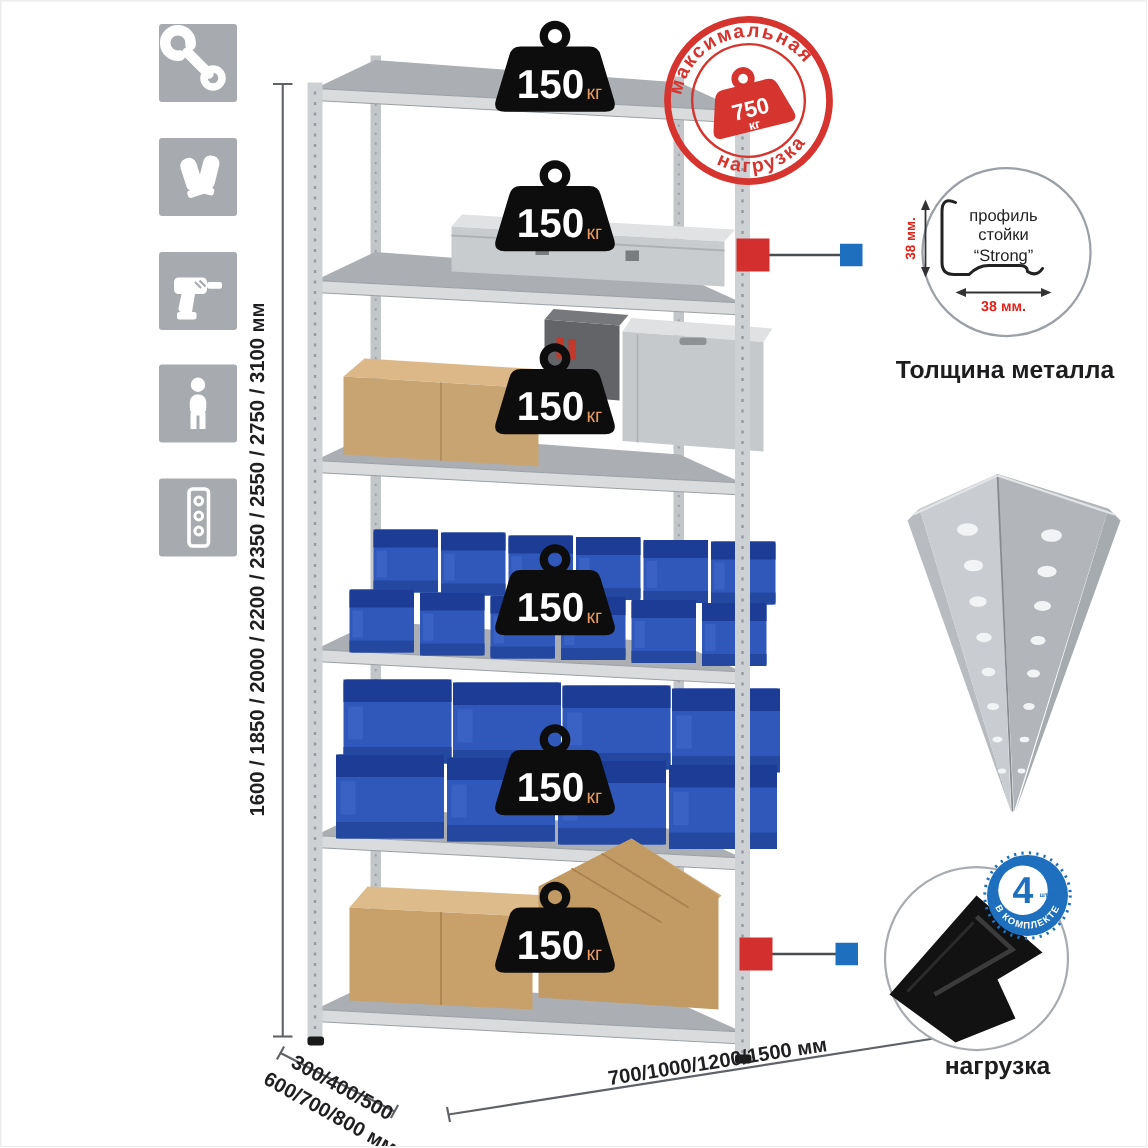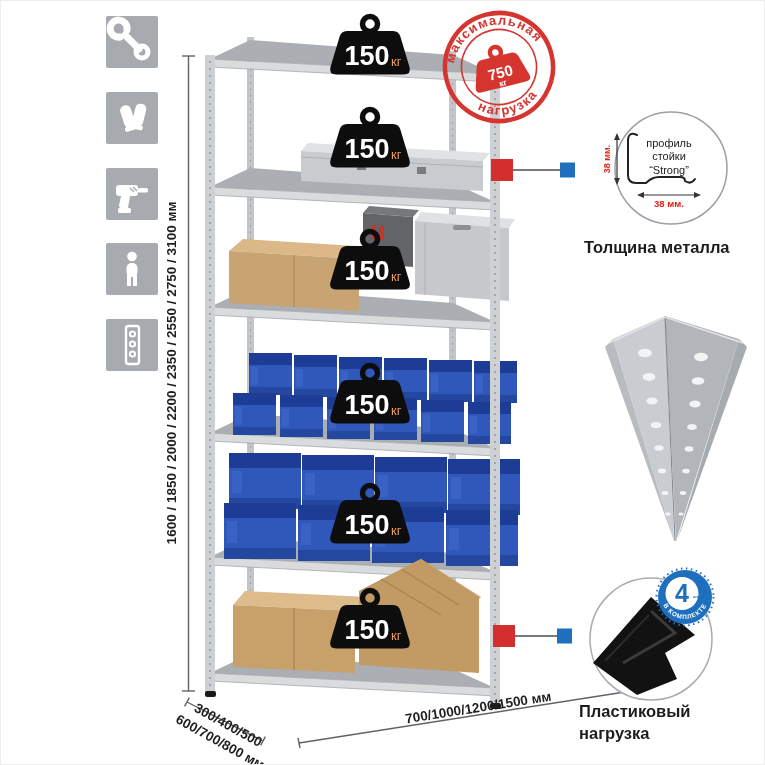--- a/index.html
+++ b/index.html
@@ -1,20 +1,20 @@
 <!DOCTYPE html>
 <html><head>
 <meta charset="utf-8">
 <style>
   html,body{margin:0;padding:0;background:#fff;}
   .canvas{position:relative;width:765px;height:765px;background:#fff;border:1px solid #ededed;box-sizing:border-box;overflow:hidden;font-family:"Liberation Sans",sans-serif;}
   .layer{position:absolute;left:0;top:0;width:765px;height:765px;}
   svg text{font-family:"Liberation Sans",sans-serif;}
   .icon-tile{position:absolute;left:105px;width:52px;height:52px;background:#a7aaae;border-radius:2px;display:flex;align-items:center;justify-content:center;}
-  .caption{position:absolute;font-weight:700;font-size:16.5px;color:#1d1d1f;line-height:1.32;}
+  .caption{position:absolute;text-align:center;font-weight:700;font-size:16.5px;color:#1d1d1f;line-height:1.32;}
   .dim-label{fill:#1f1f22;font-size:13.5px;font-weight:700;}
   .arc-upper{text-transform:uppercase;}
 </style>
 </head>
 <body>
 
 <div class="canvas">
 
   <svg class="layer" viewBox="0 0 765 765">
     <defs>
@@ -339,17 +339,16 @@
         <circle cx="26.5" cy="25" r="2.6" stroke-width="2"></circle>
         <circle cx="26.5" cy="35" r="2.6" stroke-width="2"></circle>
       </g>
     </svg>
   </div>
 
   <div class="caption" style="left:583px;top:236px;width:172px">
     <div>Толщина металла</div>
   </div>
   <div class="caption" style="left:578px;top:700px;width:172px">
-    <div>Пластиковый</div>
     <div>нагрузка</div>
   </div>
 
 </div>
 
 </body></html>

